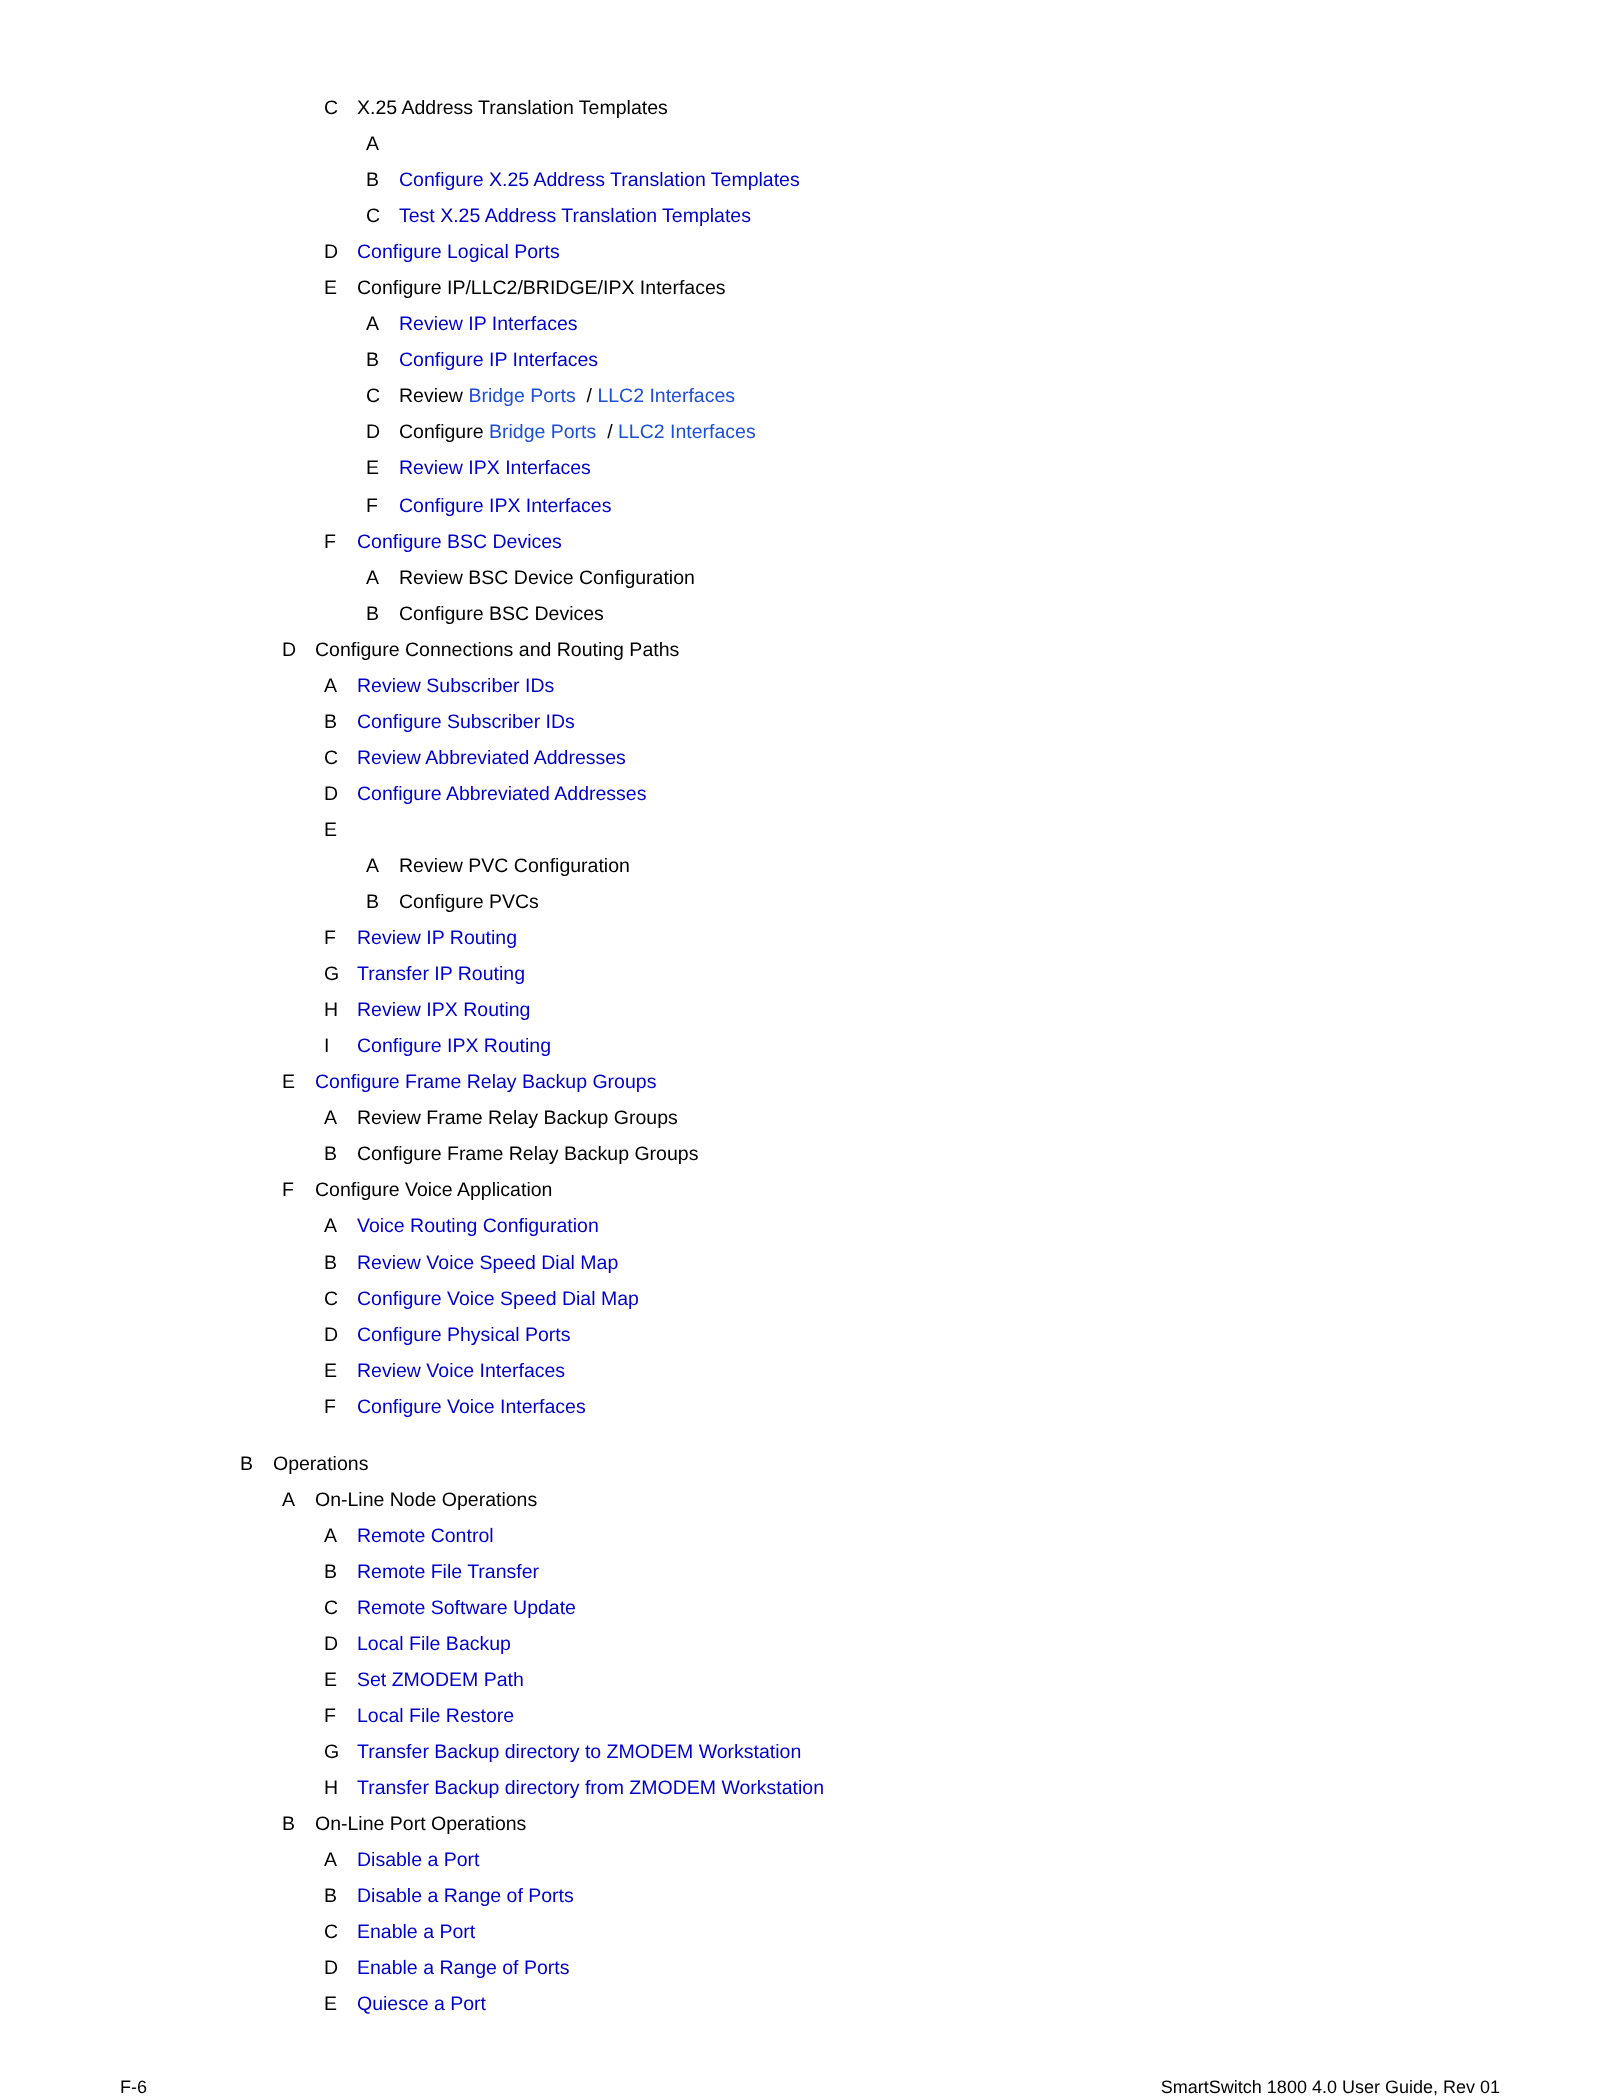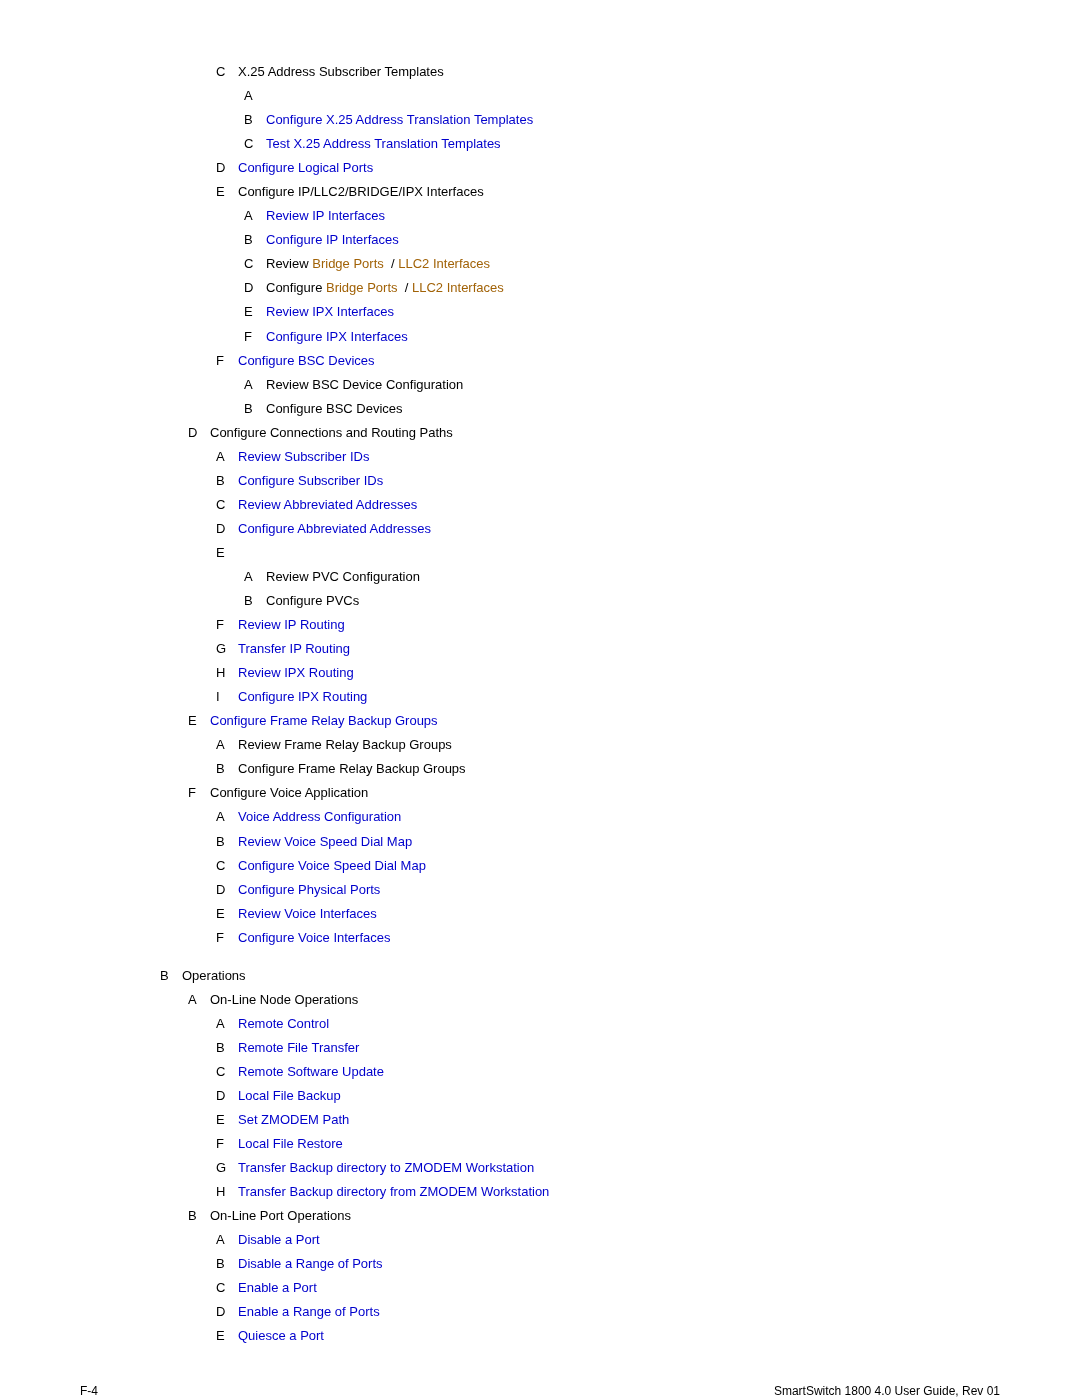--- a/index.html
+++ b/index.html
@@ -56,35 +56,35 @@
       justify-content: space-between;
       font-size: 12px;
       color: #000;
       border-top: none;
     }
     .mixed {
       font-size: 13px;
       color: #000;
     }
     .mixed a {
-      color: #a16207;
+      color: #1d4ed8;
       text-decoration: none;
       text-align: center;
     }
   </style>
 </head>
 <body>
 
 <div class="page">
   <div class="content">
     <ul class="toc-list">
 
       <li class="level3">
         <span class="label plain">C</span>
-        <span class="plain">X.25 Address Subscriber Templates</span>
+        <span class="plain">X.25 Address Translation Templates</span>
       </li>
       <li class="level4">
         <span class="label plain">A</span>
       </li>
       <li class="level4">
         <span class="label plain">B</span>
         <a class="link">Configure X.25 Address Translation Templates</a>
       </li>
       <li class="level4">
         <span class="label plain">C</span>
@@ -198,21 +198,21 @@
         <span class="label plain">B</span>
         <span class="plain">Configure Frame Relay Backup Groups</span>
       </li>
 
       <li class="level2">
         <span class="label plain">F</span>
         <span class="plain">Configure Voice Application</span>
       </li>
       <li class="level3">
         <span class="label plain">A</span>
-        <a class="link">Voice Address Configuration</a>
+        <a class="link">Voice Routing Configuration</a>
       </li>
       <li class="level3">
         <span class="label plain">B</span>
         <a class="link">Review Voice Speed Dial Map</a>
       </li>
       <li class="level3">
         <span class="label plain">C</span>
         <a class="link">Configure Voice Speed Dial Map</a>
       </li>
       <li class="level3">
@@ -293,16 +293,16 @@
       </li>
       <li class="level3">
         <span class="label plain">E</span>
         <a class="link">Quiesce a Port</a>
       </li>
 
     </ul>
   </div>
 
   <div class="footer">
-    <span>F-4</span>
+    <span>F-6</span>
     <span>SmartSwitch 1800 4.0 User Guide, Rev 01</span>
   </div>
 </div>
 
 </body></html>

